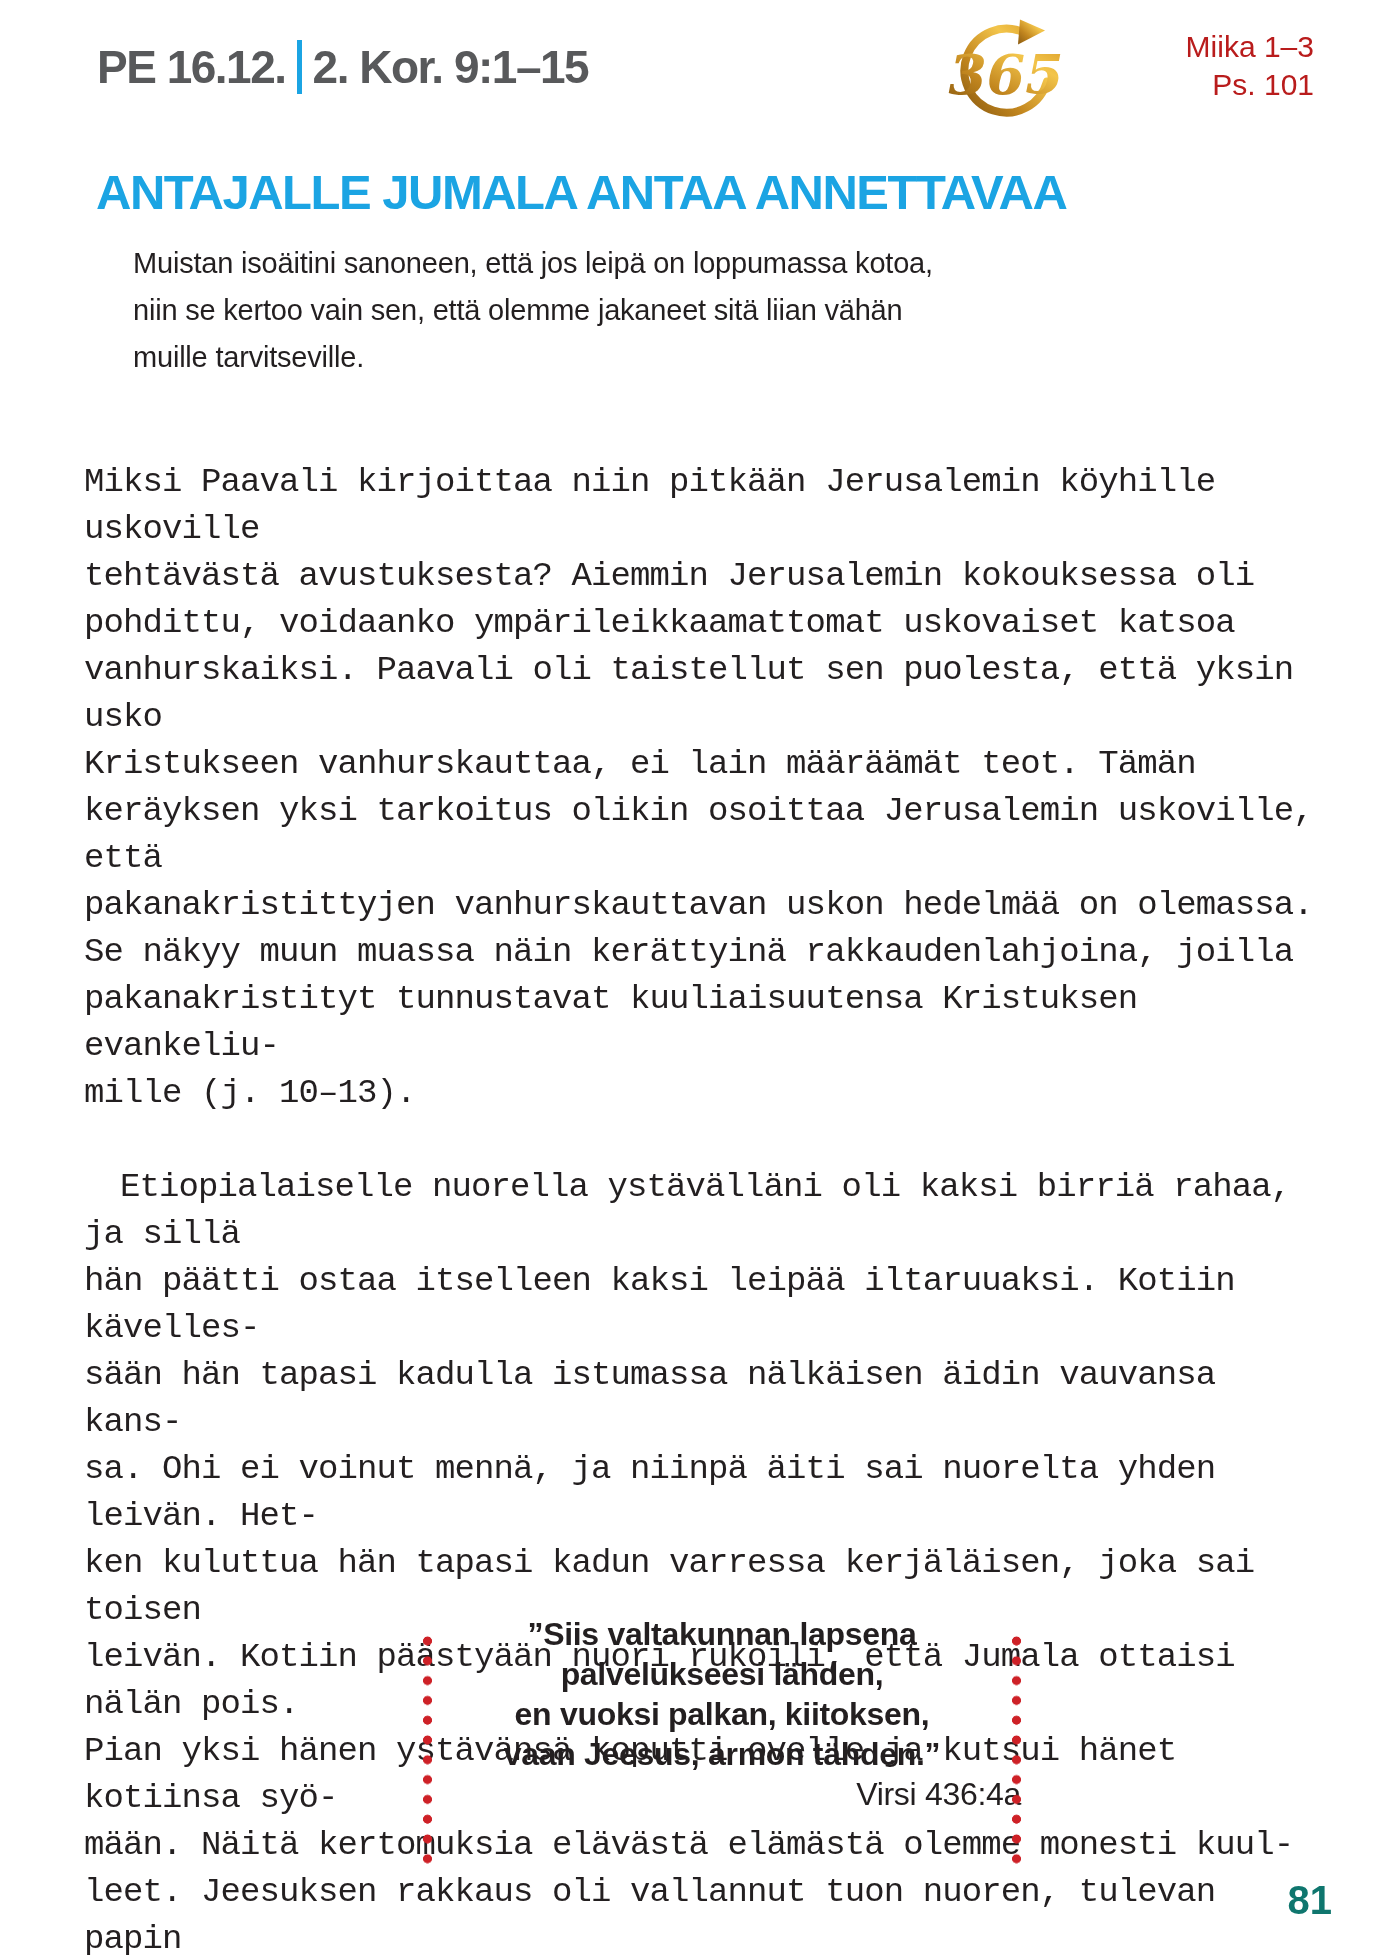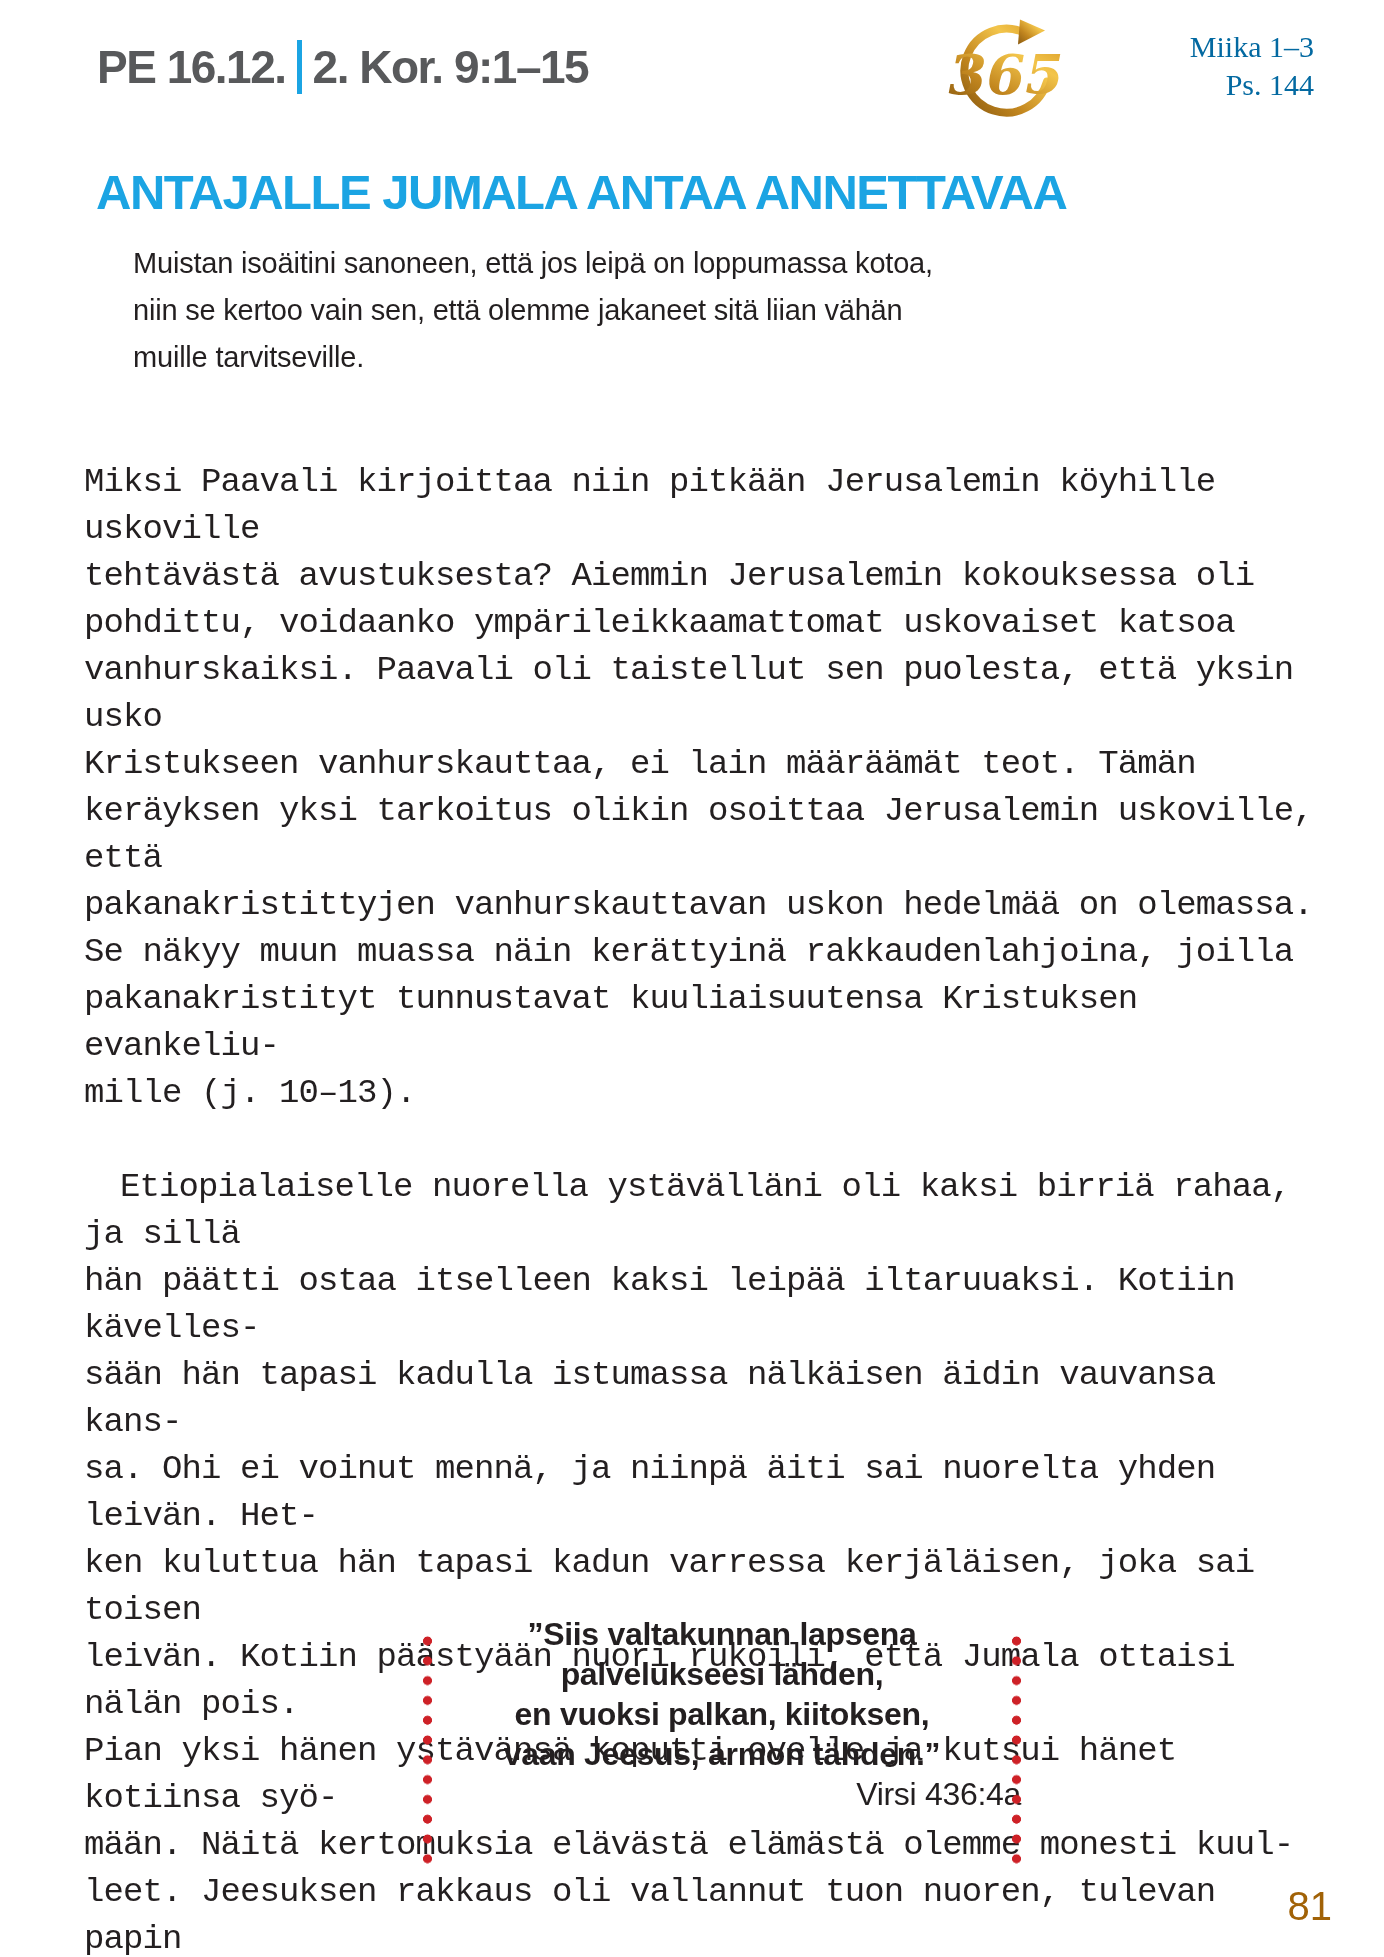--- a/index.html
+++ b/index.html
@@ -20,21 +20,21 @@
     font-size:46px;font-weight:700;color:#58595B;
     letter-spacing:-1.5px;white-space:nowrap;
     font-stretch:condensed;
   }
   .header-divider{
     width:5px;height:54px;background:#1BA4E3;flex:0 0 auto;
   }
   .logo-365{position:absolute;left:948px;top:16px;width:118px;height:108px;}
   .readings{
     position:absolute;right:70px;top:28px;
-    text-align:right;font-size:30px;line-height:38px;color:#0369a1;font-family:Liberation Serif, serif;
+    text-align:right;font-size:30px;line-height:38px;color:#b91c1c;
   }
   
   .page-title{
     position:absolute;left:96px;top:131px;width:1240px;
     font-size:49px;font-weight:700;color:#1BA4E3;
     letter-spacing:-1.5px;white-space:nowrap;
     font-stretch:condensed;
   }
   
   .intro{
@@ -68,22 +68,22 @@
     text-align:center;font-size:32px;font-weight:700;line-height:40px;
     white-space:pre-line;letter-spacing:-0.3px;
     font-stretch:condensed;
   }
   .quote-source{
     text-align:right;font-size:32px;font-weight:400;line-height:40px;
     letter-spacing:-0.3px;
   }
   
   .page-number{
-    position:absolute;right:52px;bottom:28px;
-    font-size:40px;font-weight:400;color:#a16207;
+    position:absolute;right:52px;bottom:34px;
+    font-size:40px;font-weight:700;color:#0f766e;
   }
 </style>
 </head>
 <body>
 
 <div class="page">
 
   <div class="header-left">
     <span class="header-date">PE 16.12.</span>
     <span class="header-divider"></span>
@@ -101,21 +101,21 @@
         </linearGradient>
       </defs>
       <path d="M 99 64 A 42 42 0 1 1 76 15" fill="none" stroke="url(#goldGrad)" stroke-width="8" stroke-linecap="round"></path>
       <polygon points="72,2 97,13 70,27" fill="url(#goldGrad)"></polygon>
       <text x="58" y="76" text-anchor="middle" font-family="DejaVu Serif, serif" font-style="italic" font-weight="bold" font-size="55" fill="url(#goldGrad)">365</text>
     </svg>
   </div>
 
   <div class="readings">
     <div>Miika 1–3</div>
-    <div>Ps. 144</div>
+    <div>Ps. 101</div>
   </div>
 
   <h1 class="page-title">ANTAJALLE JUMALA ANTAA ANNETTAVAA</h1>
 
   <div class="intro">Muistan isoäitini sanoneen, että jos leipä on loppumassa kotoa,
 niin se kertoo vain sen, että olemme jakaneet sitä liian vähän
 muille tarvitseville.</div>
 
   <div class="body-text">
     <p>Miksi Paavali kirjoittaa niin pitkään Jerusalemin köyhille uskoville

